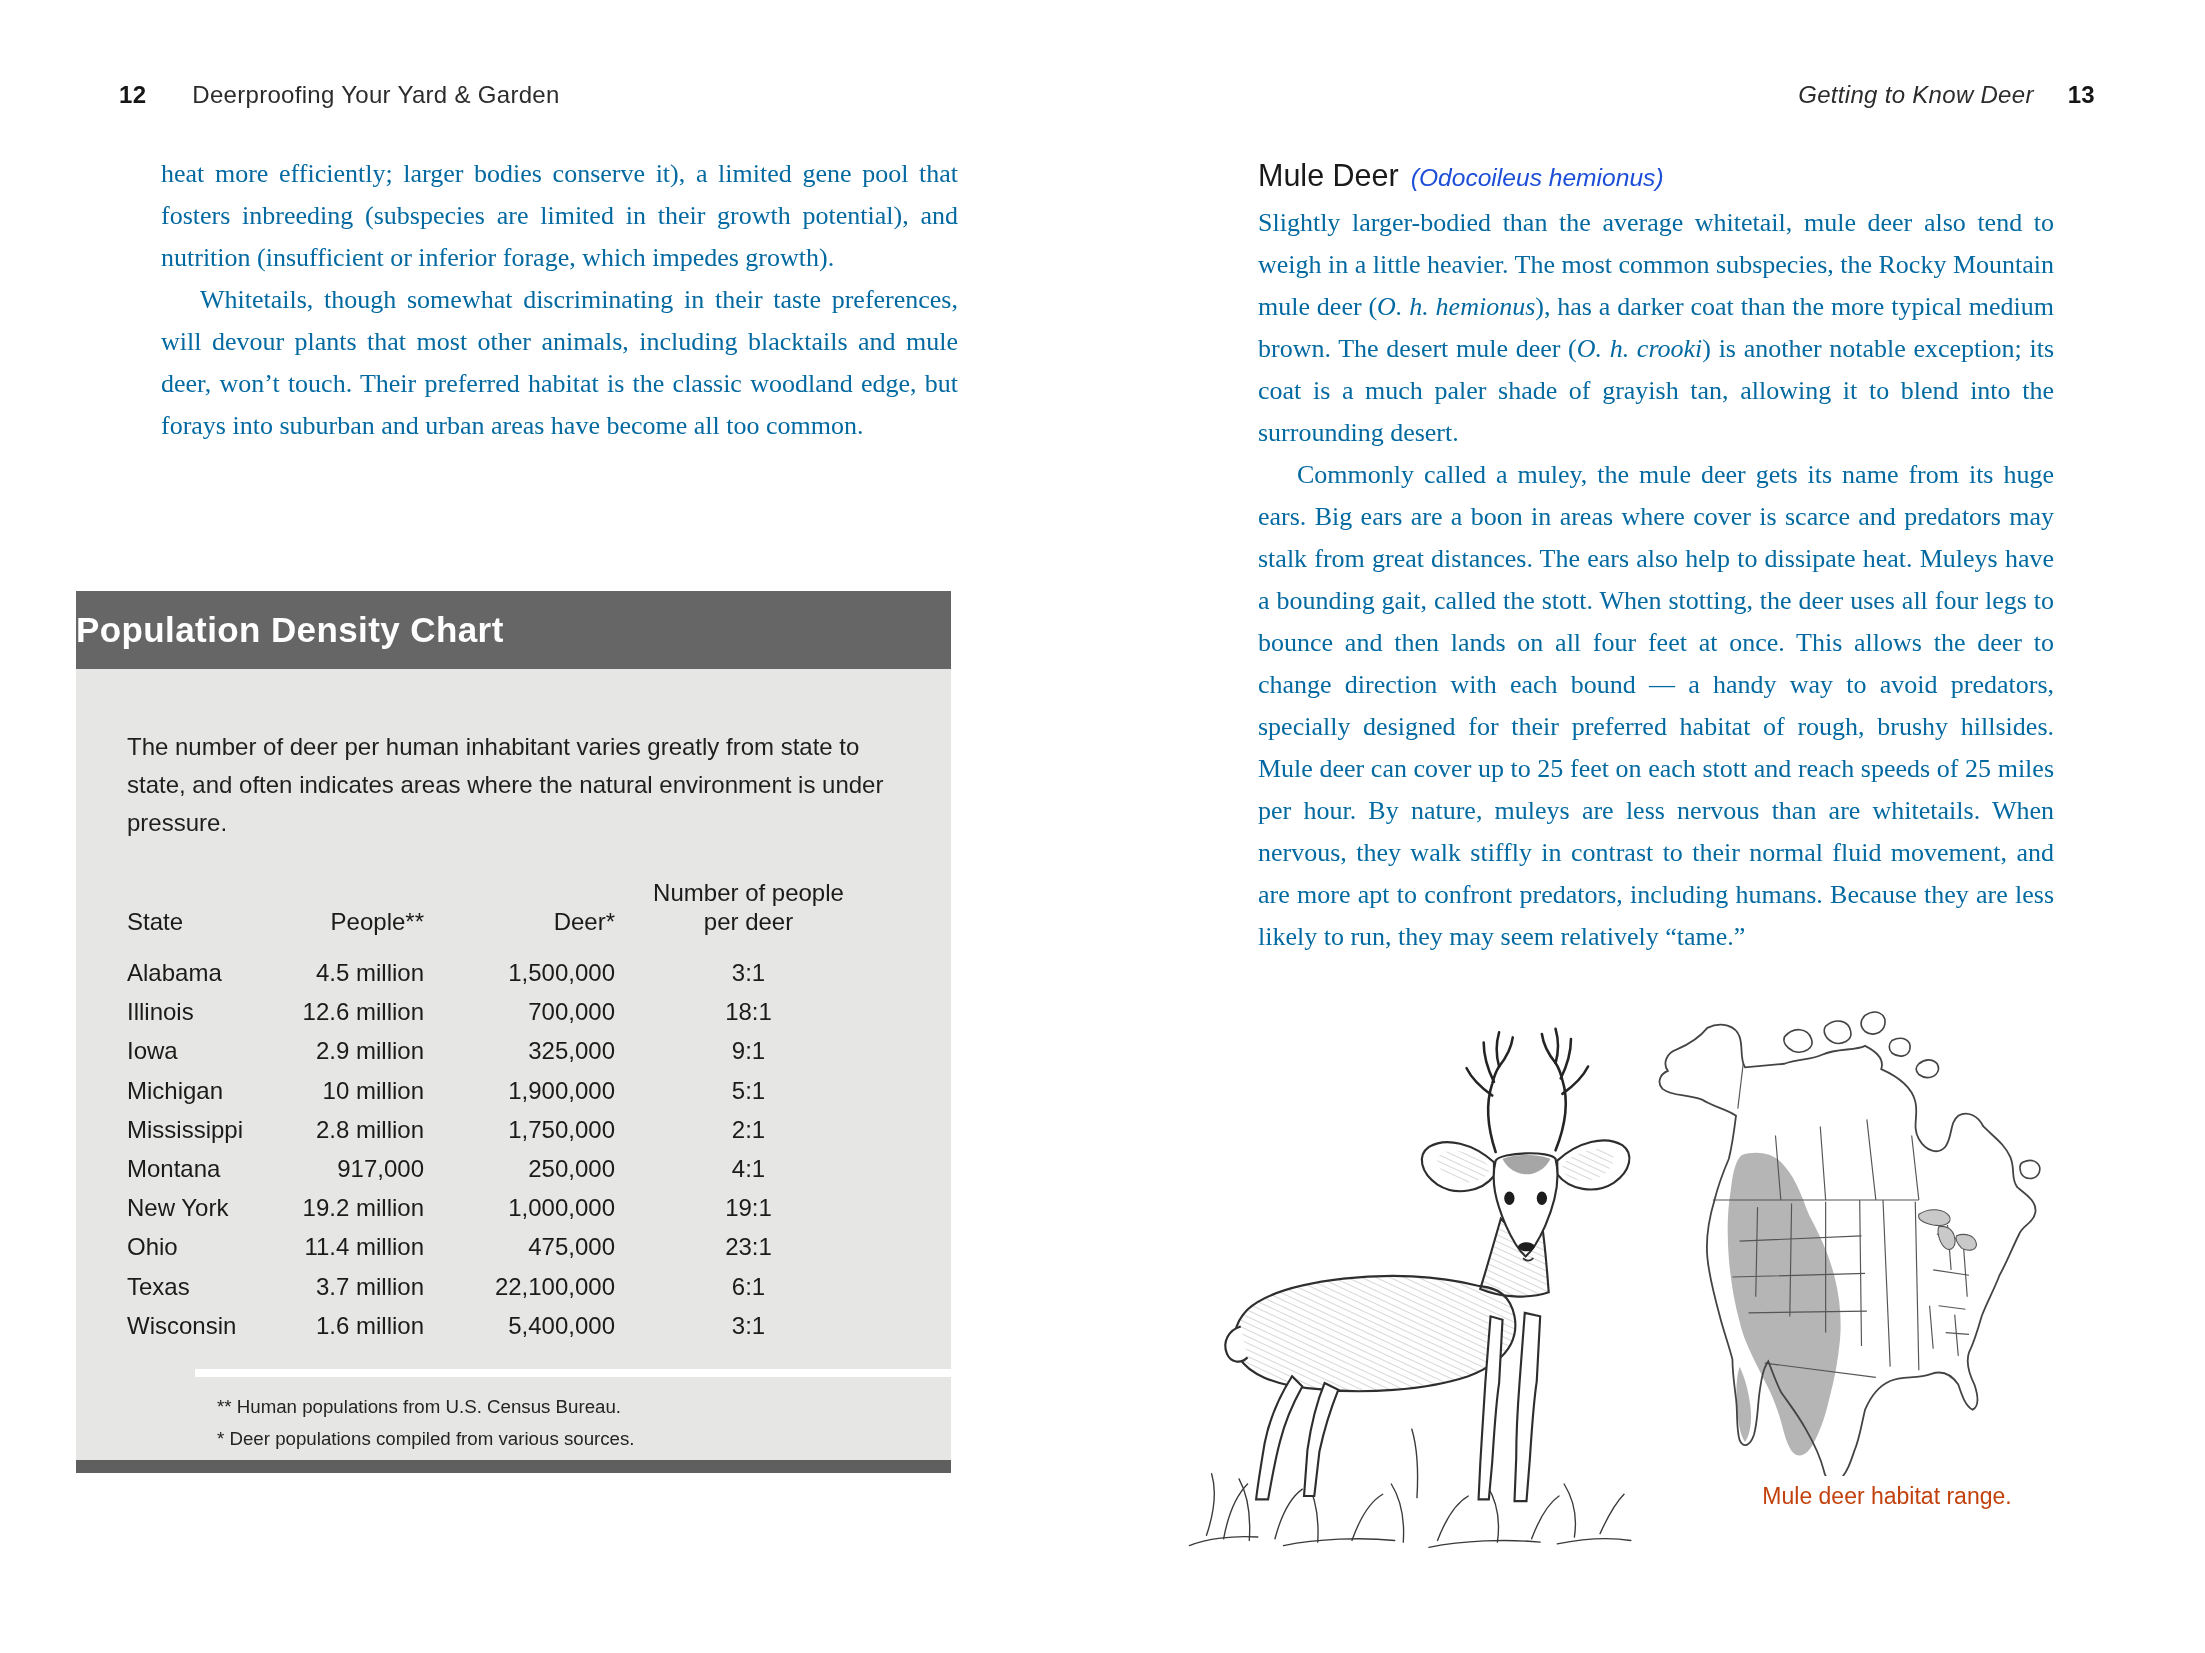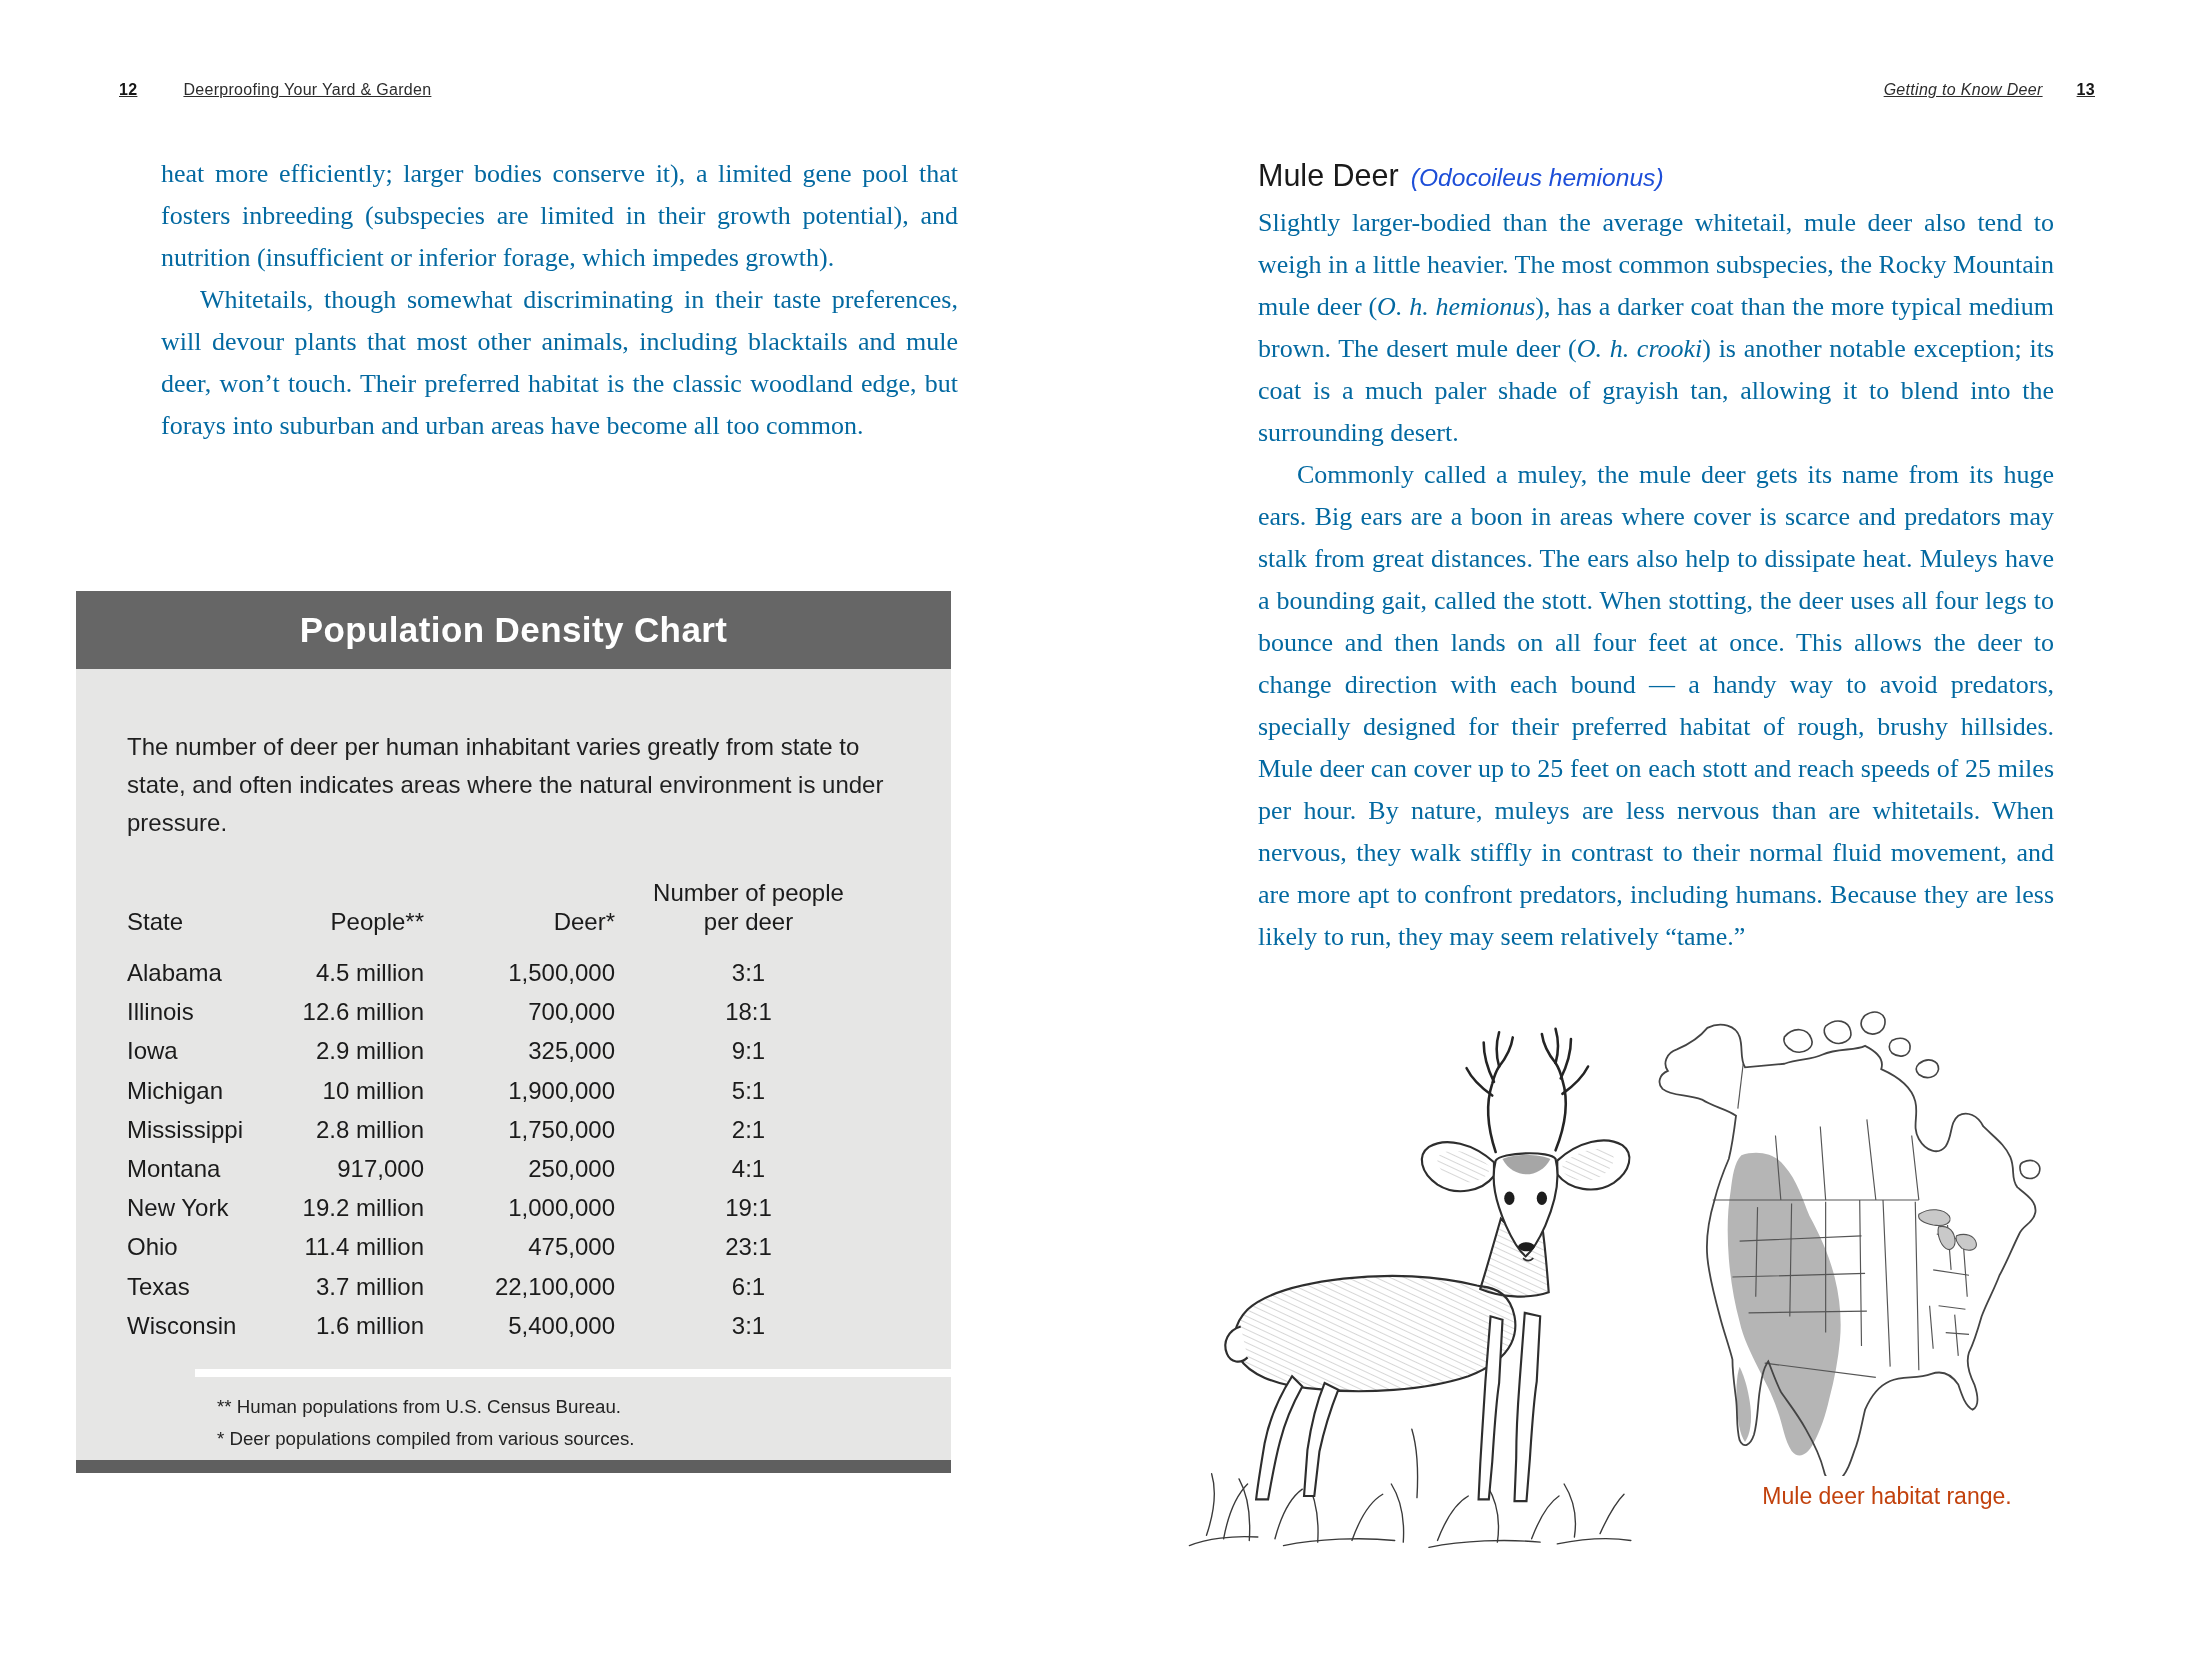--- a/index.html
+++ b/index.html
@@ -3,32 +3,32 @@
 <meta charset="utf-8">
 <style>
   html,body{margin:0;padding:0;}
   body{
     width:2205px;height:1654px;position:relative;background:#ffffff;
     font-family:"Liberation Serif","DejaVu Serif",serif;color:#141414;
     overflow:hidden;
   }
   .abs{position:absolute;}
   
-  .runhead{font-family:"Liberation Sans","DejaVu Sans",sans-serif;font-size:16px;color:#2c2c2c;letter-spacing:0.3px;white-space:nowrap;text-decoration:underline;}
+  .runhead{font-family:"Liberation Sans","DejaVu Sans",sans-serif;font-size:24px;color:#2c2c2c;letter-spacing:0.3px;white-space:nowrap;}
   .pagenum{font-weight:bold;color:#161616;}
   .runtitle-left{margin-left:46px;}
   .runtitle-right{font-style:italic;margin-right:34px;}
   
   .bodytext{font-size:26px;line-height:42px;text-align:justify;color:#0369a1;}
   .bodytext p{margin:0;}
   .bodytext p.indent{text-indent:39px;}
   .lat{font-style:italic;}
   
   .chartbox{left:76px;top:591px;width:875px;height:882px;background:#e6e6e5;}
-  .charttitlebar{height:78px;background:#666666;display:flex;align-items:center;justify-content:center;}
+  .charttitlebar{height:78px;background:#666666;display:flex;align-items:center;justify-content:flex-start;}
   .charttitle{font-family:"Liberation Sans","DejaVu Sans",sans-serif;font-weight:bold;color:#ffffff;font-size:35px;letter-spacing:0.4px;}
   .chartintro{margin:59px 59px 0 51px;font-family:"Liberation Sans","DejaVu Sans",sans-serif;font-size:24px;line-height:38px;color:#1f1f1f;}
   table.density{margin:36px 0 0 51px;border-collapse:collapse;font-family:"Liberation Sans","DejaVu Sans",sans-serif;font-size:24px;color:#1b1b1b;width:755px;table-layout:fixed;}
   table.density col.c1{width:170px}
   table.density col.c2{width:127px}
   table.density col.c3{width:191px}
   table.density col.c4{width:267px}
   table.density th{font-weight:normal;vertical-align:bottom;padding:0 0 17px 0;line-height:29px;}
   table.density td{padding:5.1px 0 5.1px 0;line-height:29px;}
   .al{text-align:left}.ar{text-align:right}.ac{text-align:center}

